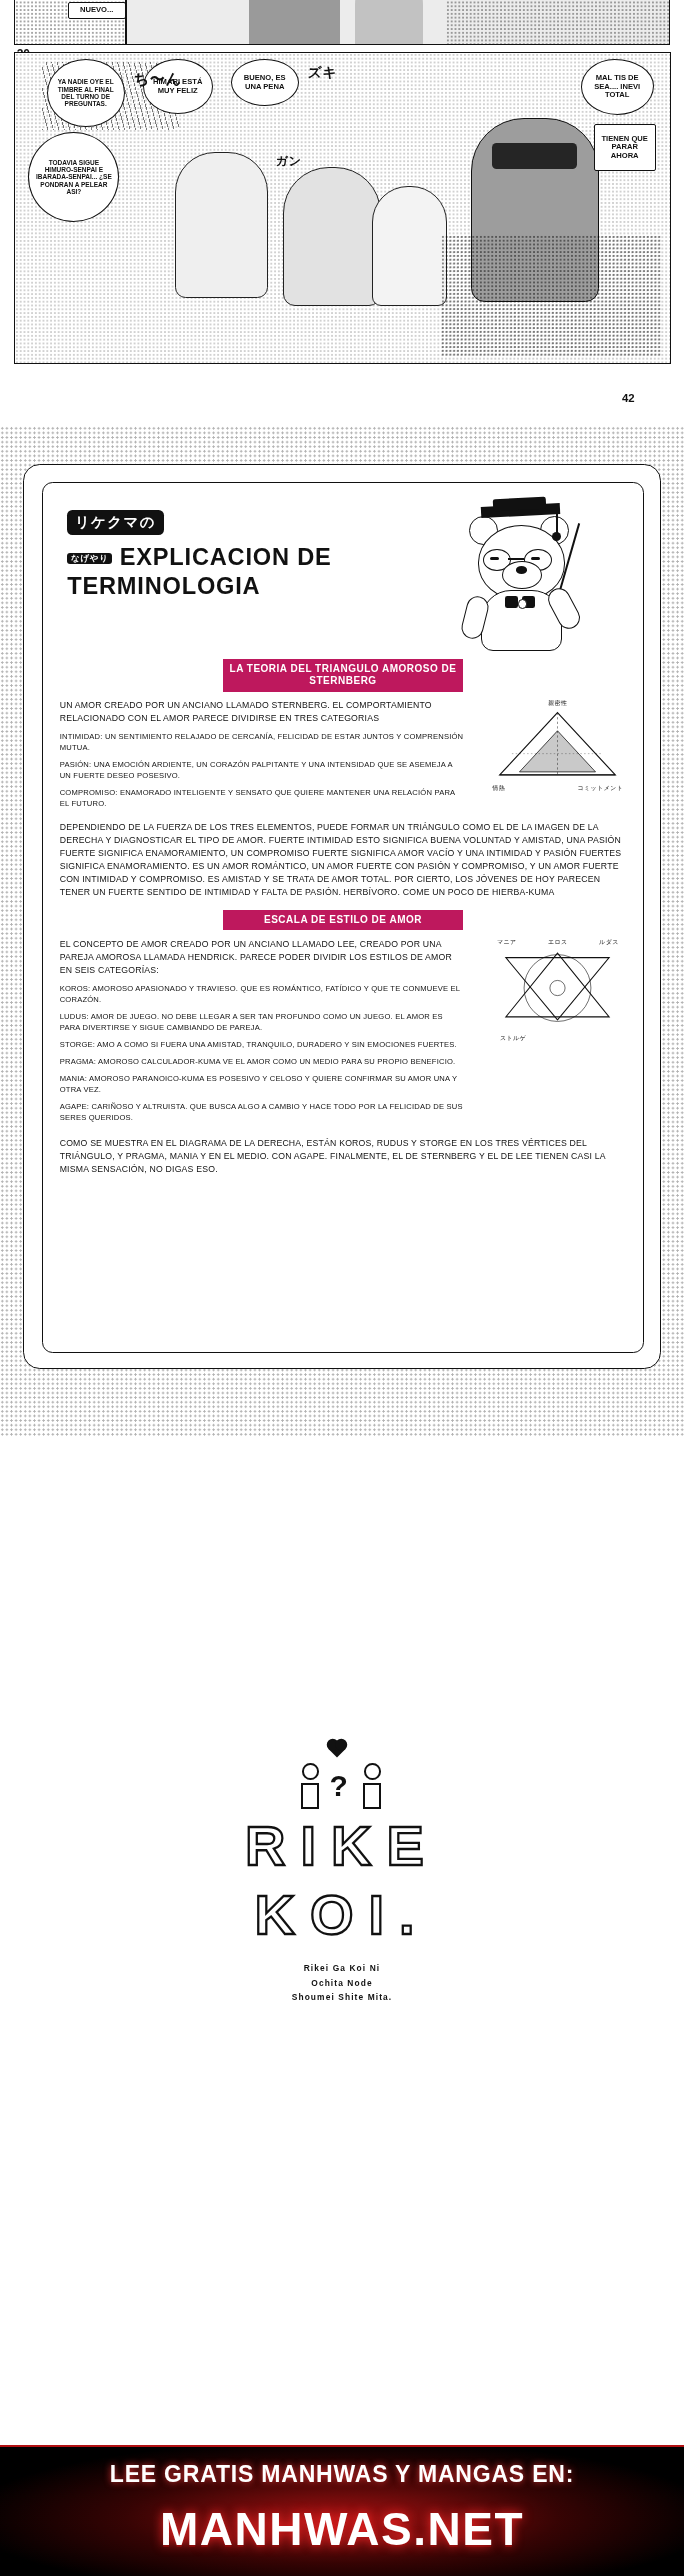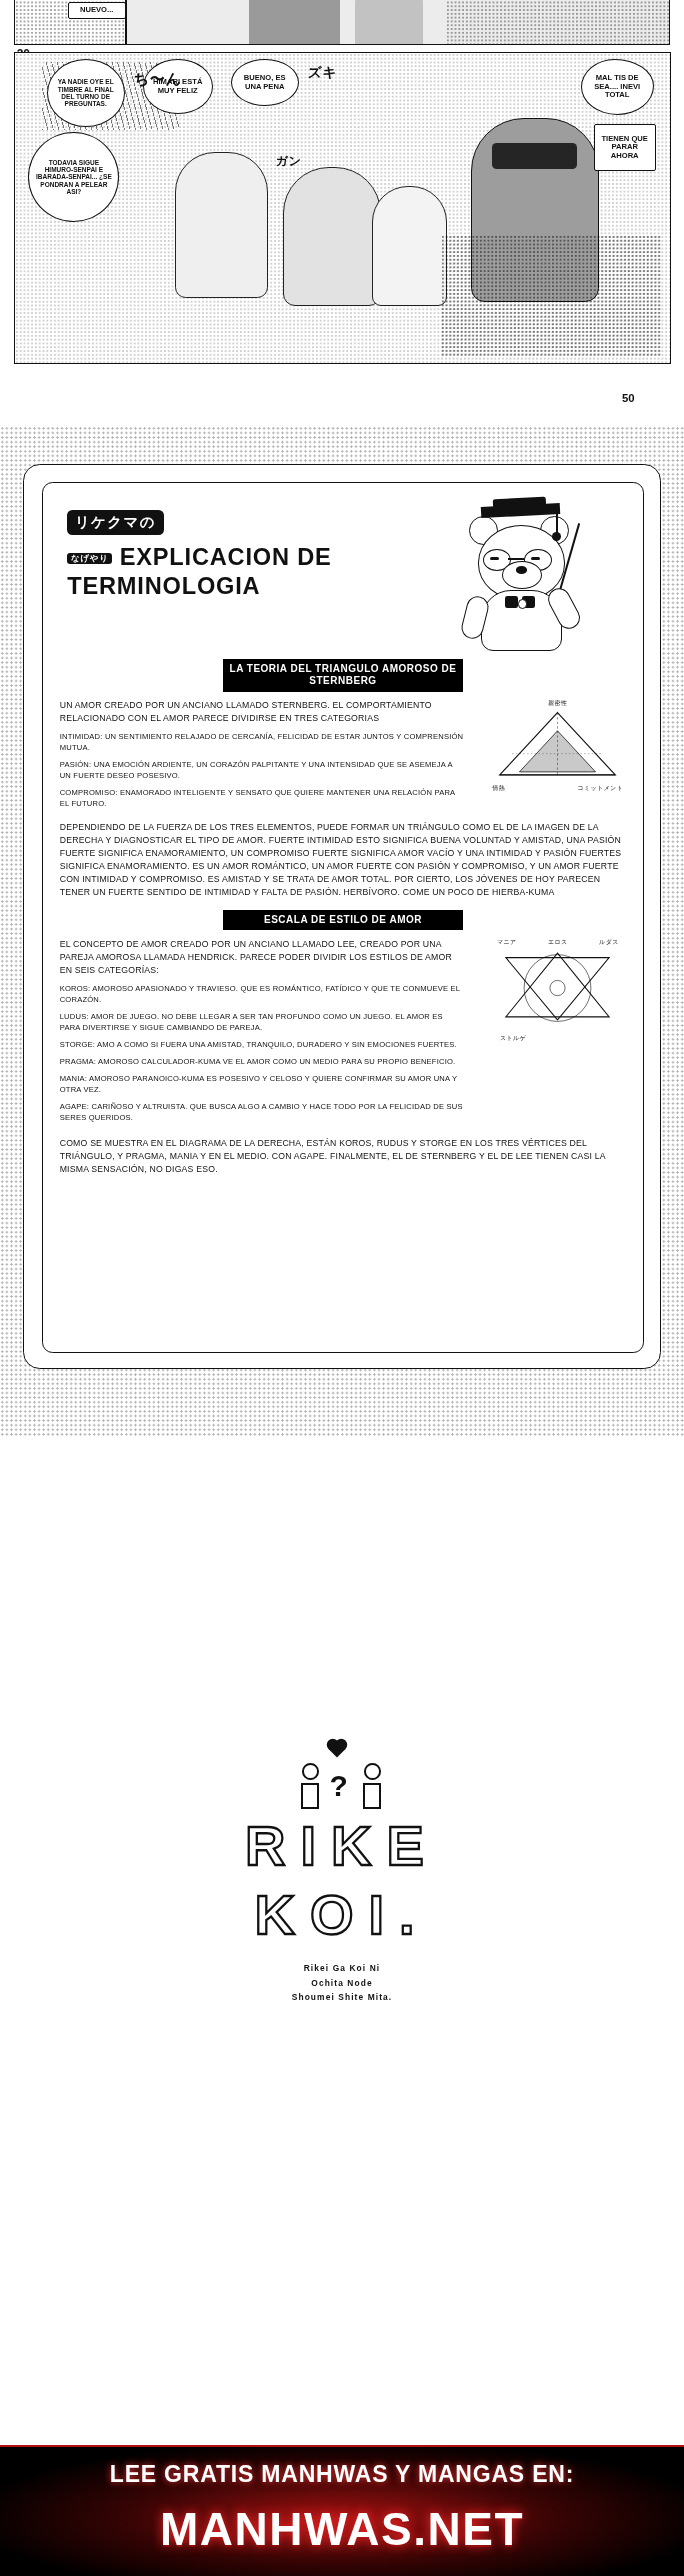--- a/index.html
+++ b/index.html
@@ -257,21 +257,21 @@
   }
   .bear .arm.l { left: 30px; top: 100px; transform: rotate(14deg); }
   .bear .arm.r { left: 119px; top: 91px; transform: rotate(-28deg); }
   .bear .pointer {
     position: absolute; left: 134px; top: 26px; width: 2.3px; height: 74px;
     background: #111; transform: rotate(16deg);
   }
 
   .section-head {
     display: block;
-    background: #000000;
+    background: #be185d;
     color: #fff;
     font-size: 10px;
     font-weight: bold;
     text-align: center;
     letter-spacing: 0.5px;
     padding: 3.8px 6px;
     margin: 10.6px auto 7.6px auto;
     width: 228px;
     line-height: 1.25;
   }
@@ -477,21 +477,21 @@
       </div>
       <div class="sfx" style="left:293px; top:10.6px; font-size:13.7px;">
         <span>ズキ</span>
       </div>
       <div class="sfx" style="left:261px; top:100px; font-size:12px;">
         <span>ガン</span>
       </div>
     </div>
 
     <div class="page-num" style="left:622px; top:392px;">
-      <span>50</span>
+      <span>42</span>
     </div>
   </div>
 
   <div class="explainer-wrap">
     <div class="halftone-band"></div>
 
     <div class="explainer-card">
       <div class="explainer-inner">
 
         <div class="title-row">

